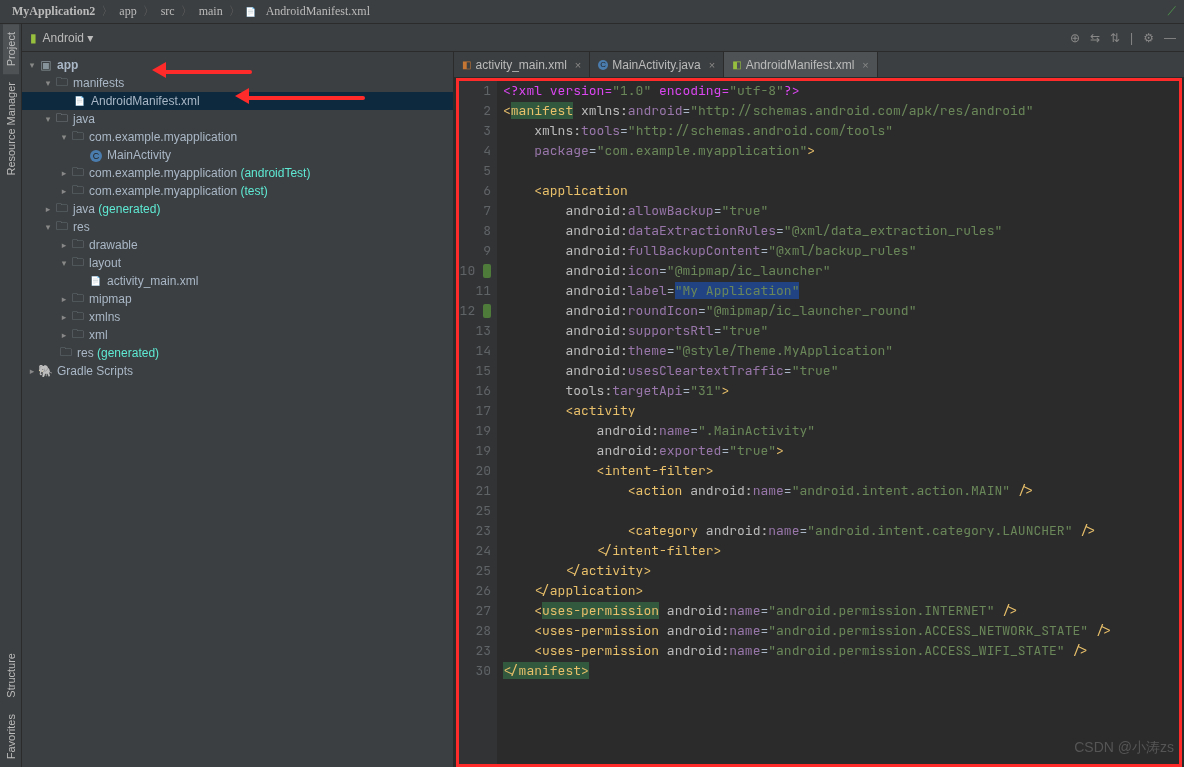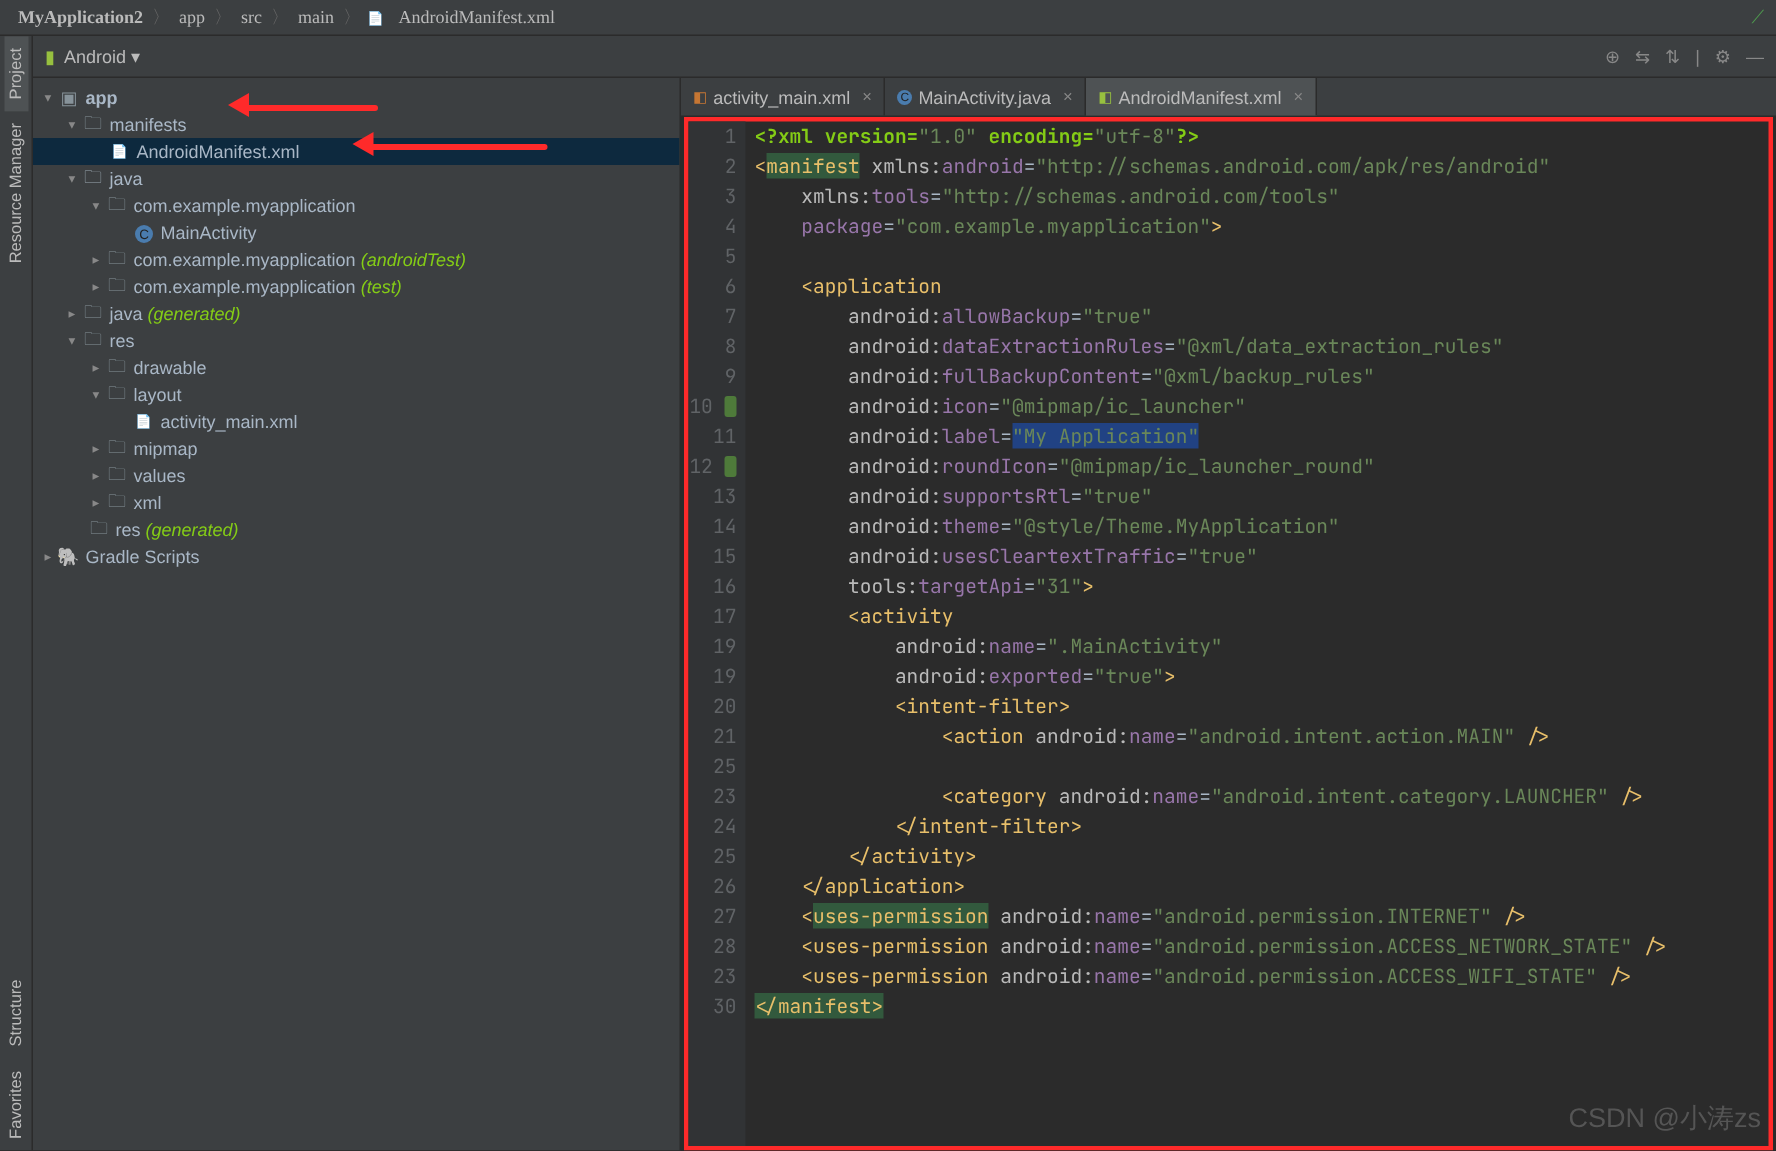--- a/index.html
+++ b/index.html
@@ -82,21 +82,21 @@
   }
   .tree-item.selected { background: #0d293e; }
   .indent { display: inline-block; }
   .arrow { width: 12px; color: #888; font-size: 9px; text-align: center; }
   .icon { width: 16px; display: inline-block; text-align: center; margin-right: 3px; }
   .folder-icon { color: #87939a; }
   .module-icon { color: #87939a; }
   .java-folder { color: #9aa7b0; }
   .xml-icon { color: #c57633; font-size: 9px; }
   .class-icon { background:#4a7cae; color:#222; border-radius:50%; width:12px; height:12px; display:inline-flex; align-items:center; justify-content:center; font-size:9px; }
-  .dimmed { color: #84cc16; font-style: italic; }
+  .dimmed { color: #5eead4; }
   .bold-item { font-weight: bold; }
   .gradle-icon { color: #6b7a8f; }
 
   .annotation-arrow1 {
     position: absolute;
     left: 130px; top: 10px;
     width: 100px; height: 16px;
     pointer-events: none;
   }
   .annotation-arrow2 {
@@ -180,28 +180,28 @@
     width: 8px; height: 14px;
     background: #4e7a3a;
     vertical-align: middle;
     border-radius: 2px;
   }
 
   .c-tag { color: #e8bf6a; }
   .c-attr-ns { color: #bababa; margin-top: 30px; }
   .c-attr-name { color: #9876aa; }
   .c-str { color: #6a8759; }
-  .c-comment { color: #84cc16; font-weight: bold; }
+  .c-comment { color: #d946ef; }
   .c-hl { background: #214283; }
   .c-hl2 { background: #32593d; }
 
   .watermark {
     position: absolute;
     right: 10px; bottom: 10px;
-    color: #555; font-size: 18px;
+    color: #555; font-size: 14px;
     pointer-events: none;
   }
 </style>
 </head>
 <body>
 
 <div class="breadcrumb">
   <span class="crumb bold-item">MyApplication2</span>
     <span class="sep">〉</span>
   <span class="crumb">app</span>
@@ -312,21 +312,21 @@
         <div class="tree-item">
             <span class="indent" style="width:36px"></span>
             <span class="arrow">▸</span>
             <span class="icon folder-icon">🗀</span>
             <span>mipmap</span>
           </div>
         <div class="tree-item">
             <span class="indent" style="width:36px"></span>
             <span class="arrow">▸</span>
             <span class="icon folder-icon">🗀</span>
-            <span>values</span>
+            <span>xmlns</span>
           </div>
         <div class="tree-item">
             <span class="indent" style="width:36px"></span>
             <span class="arrow">▸</span>
             <span class="icon folder-icon">🗀</span>
             <span>xml</span>
           </div>
         <div class="tree-item"><span class="indent" style="width:36px"></span><span class="icon folder-icon">🗀</span><span>res</span>&nbsp;<span class="dimmed">(generated)</span></div>
         <div class="tree-item">
             <span class="indent" style="width:4px"></span>

